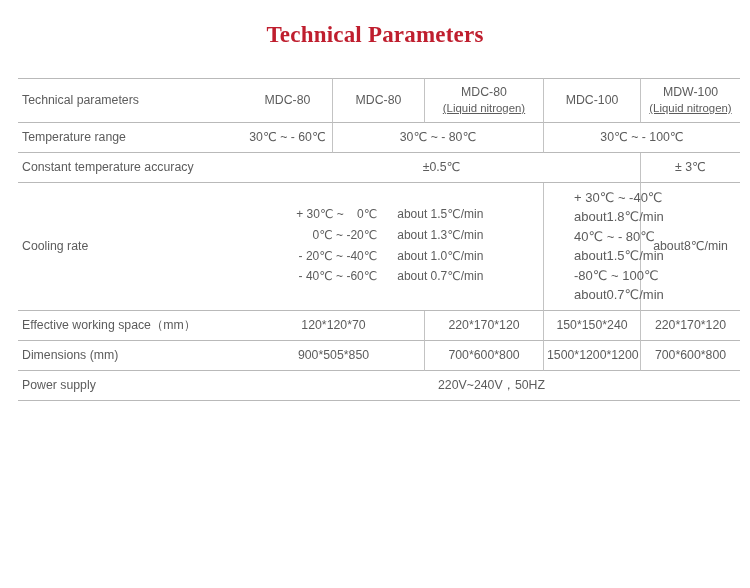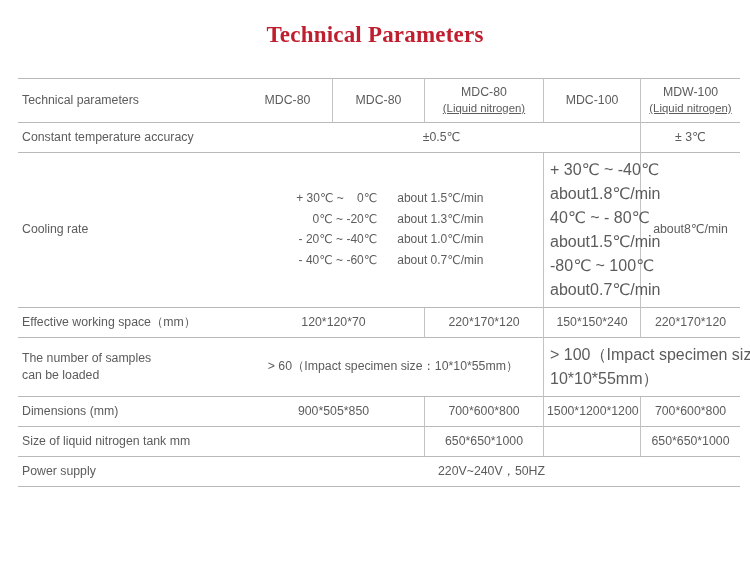--- a/index.html
+++ b/index.html
@@ -60,21 +60,21 @@
     width:100%;border-collapse:collapse;table-layout:fixed;
   }
   .crate td{
     font-size:12px;color:#5c5c5c;
     padding:2.5px 0;border:0;line-height:1.3;
   }
   .crate td.r{text-align:right;width:48%;padding-right:14px;white-space:nowrap;}
   .crate td.v{text-align:left;width:52%;padding-left:6px;white-space:nowrap;}
 
   .stack{display:block;text-align:left;padding-left:3px;}
-  .stack span{display:block;line-height:1.5;font-size:16px;white-space:nowrap;}
+  .stack span{display:block;line-height:1.5;font-size:13px;white-space:nowrap;margin-left:24px;}
 
   .tl{text-align:left;}
   .two-line span{display:block;}
 </style>
 </head>
 <body>
 
 <div class="page">
 
   <div class="title">Technical Parameters</div>
@@ -106,20 +106,27 @@
       </td>
       <td class="d top hd vl">
         <span>MDC-100</span>
       </td>
       <td class="d top hd vl">
         <span>MDW-100</span>
         <span class="sub">(Liquid nitrogen)</span>
       </td>
     </tr>
 
+    <tr>
+      <td class="lbl">Temperature range</td>
+      <td class="gap"></td>
+      <td class="d nowrap">30℃ ~ - 60℃</td>
+      <td class="d vl" colspan="2">30℃ ~ - 80℃</td>
+      <td class="d vl" colspan="2">30℃ ~ - 100℃</td>
+    </tr>
 
     <tr>
       <td class="lbl">Constant temperature accuracy</td>
       <td class="gap"></td>
       <td class="d" colspan="4">±0.5℃</td>
       <td class="d vl">± 3℃</td>
     </tr>
 
     <tr>
       <td class="lbl">Cooling rate</td>
@@ -161,54 +168,32 @@
 
     <tr>
       <td class="lbl">Effective working space（mm）</td>
       <td class="gap"></td>
       <td class="d" colspan="2">120*120*70</td>
       <td class="d vl">220*170*120</td>
       <td class="d vl">150*150*240</td>
       <td class="d vl">220*170*120</td>
     </tr>
 
-    <tr>
-      <td class="lbl two-line">
-        <span>The number of samples</span>
-        <span>can be loaded</span>
-      </td>
-      <td class="gap"></td>
-      <td class="d" colspan="3">&gt; 60（Impact specimen size：10*10*55mm）</td>
-      <td class="d vl tl" colspan="2">
-        <span class="stack">
-          <span>&gt; 100（Impact specimen size：</span>
-          <span>10*10*55mm）</span>
-        </span>
-      </td>
-    </tr>
 
 
 
     <tr>
       <td class="lbl">Dimensions (mm)</td>
       <td class="gap"></td>
       <td class="d" colspan="2">900*505*850</td>
       <td class="d vl">700*600*800</td>
       <td class="d vl nowrap">1500*1200*1200</td>
       <td class="d vl nowrap">700*600*800</td>
     </tr>
 
-    <tr>
-      <td class="lbl">Size of liquid nitrogen tank mm</td>
-      <td class="gap"></td>
-      <td class="d" colspan="2"></td>
-      <td class="d vl">650*650*1000</td>
-      <td class="d vl"></td>
-      <td class="d vl nowrap">650*650*1000</td>
-    </tr>
 
     <tr>
       <td class="lbl">Power supply</td>
       <td class="gap"></td>
       <td class="d" colspan="5">220V~240V，50HZ</td>
     </tr>
 
   </tbody>
     </table>
 </div>

